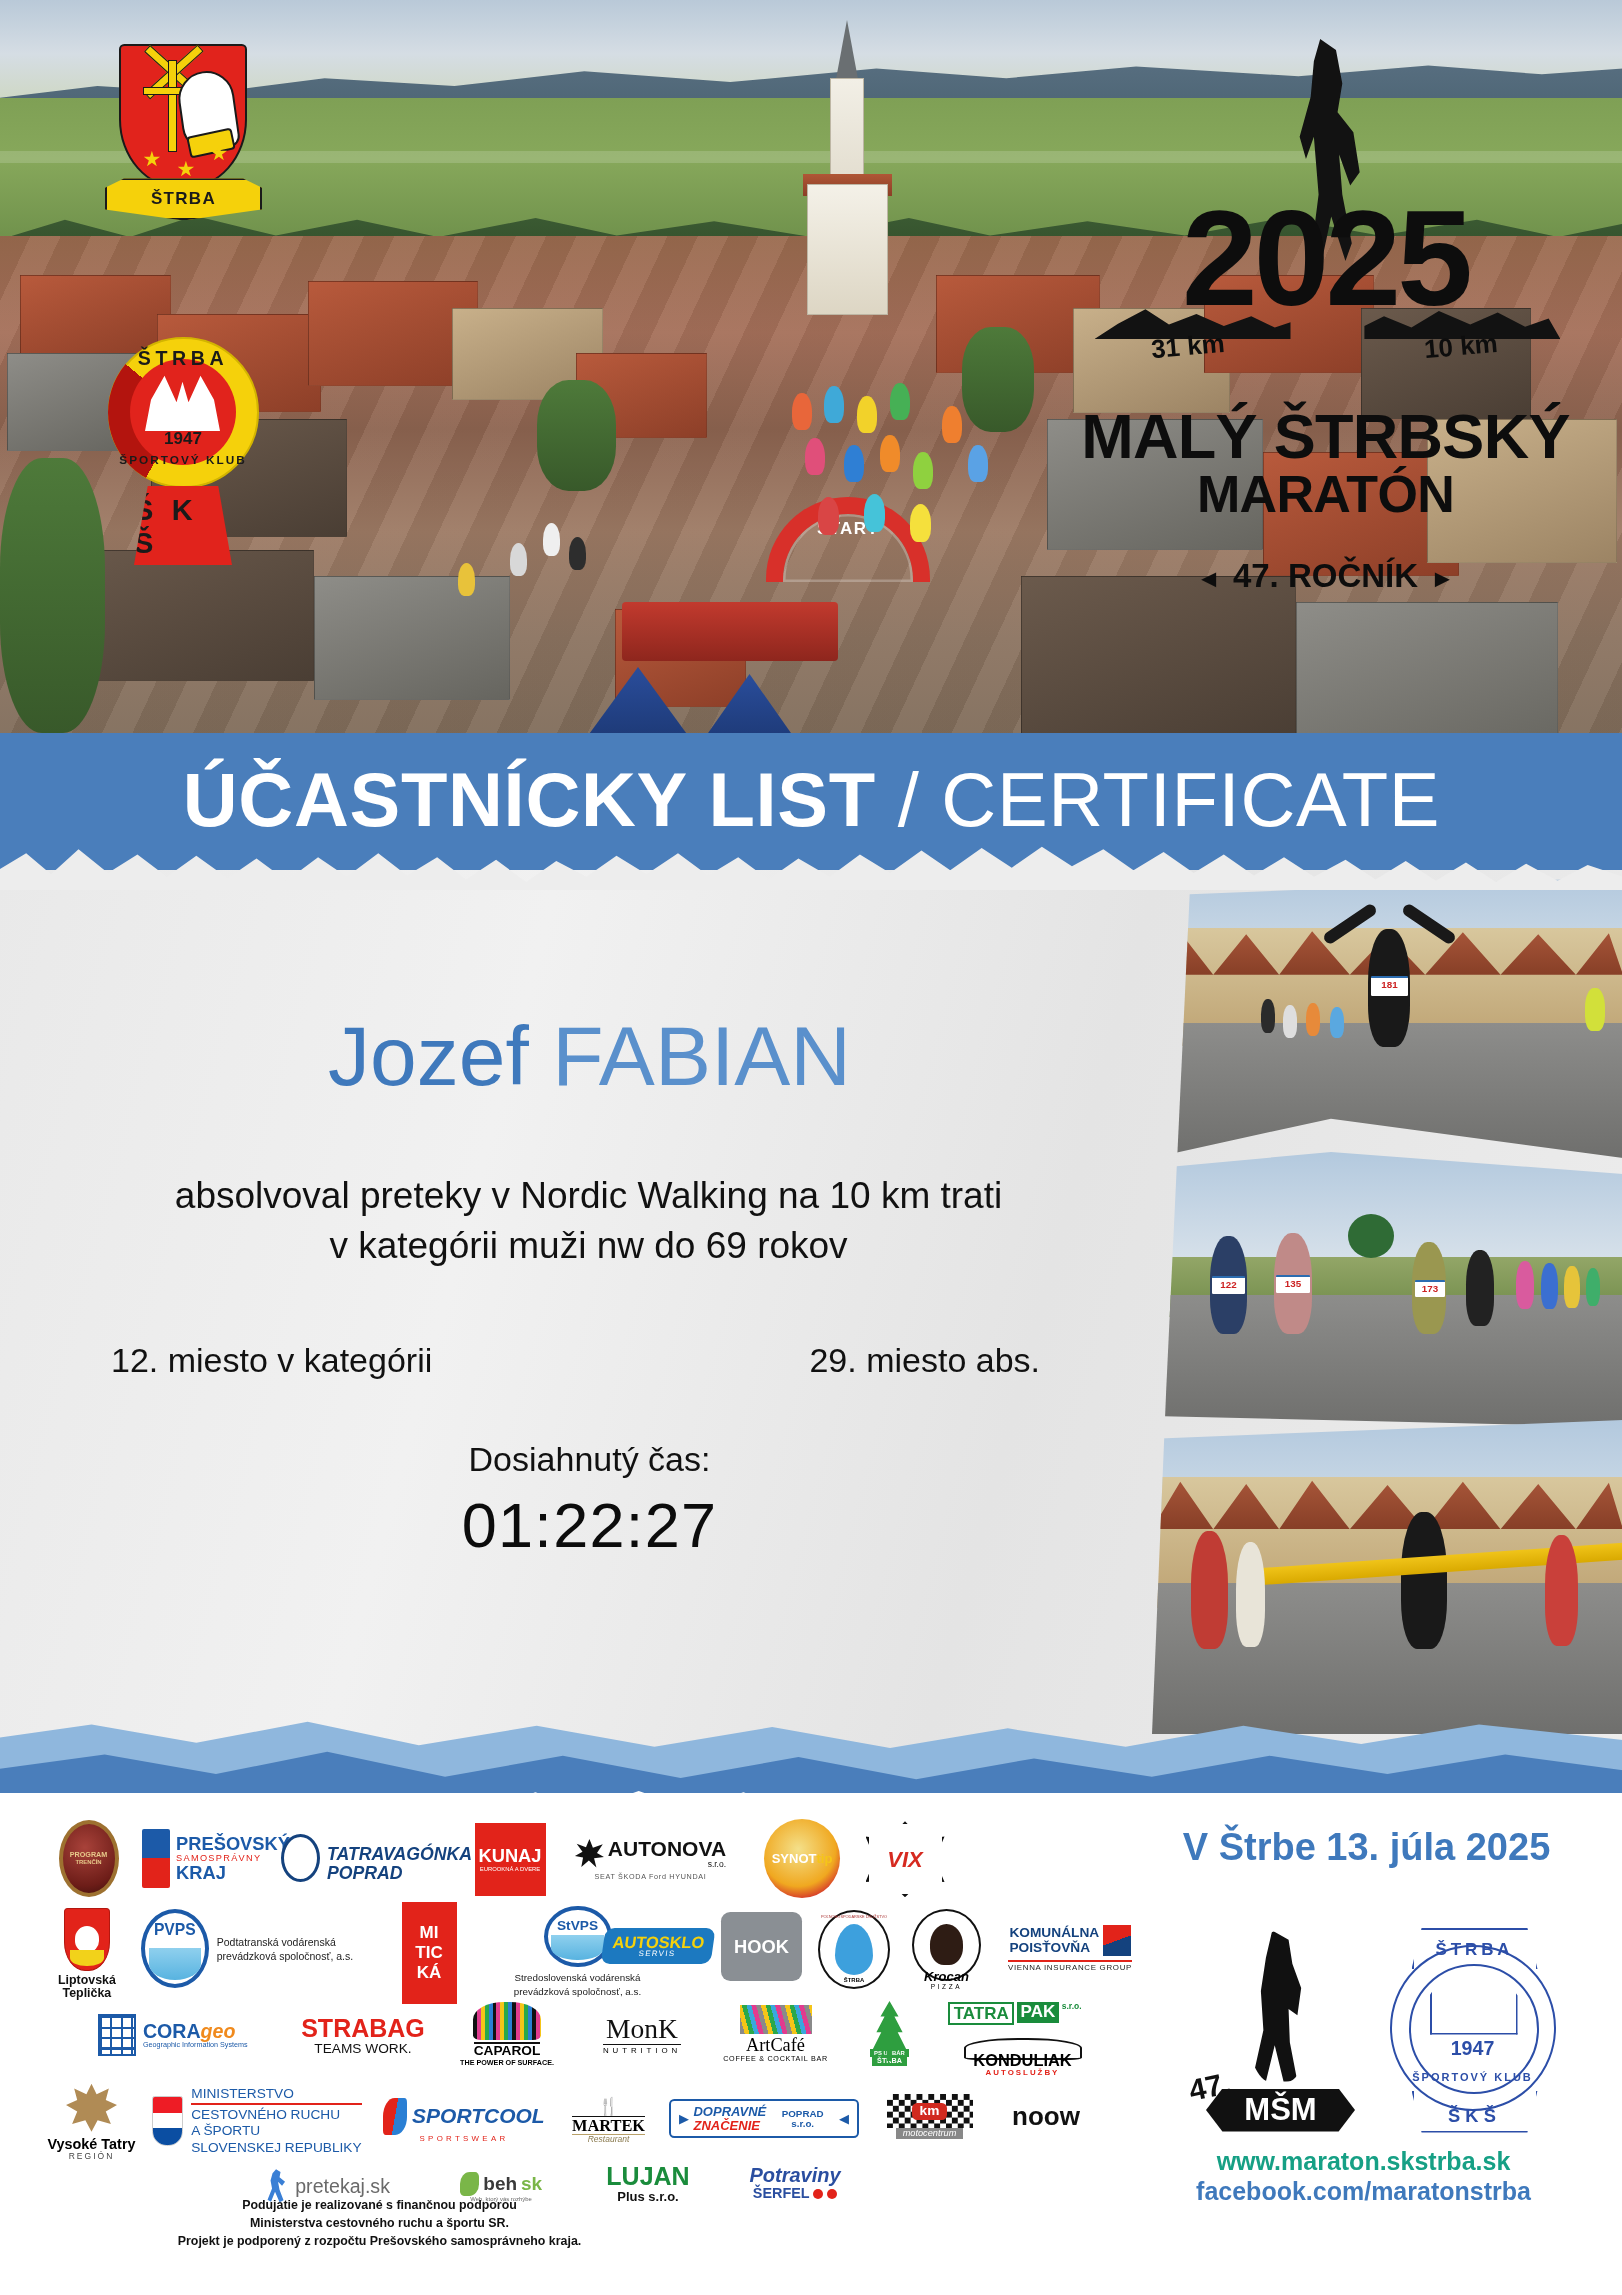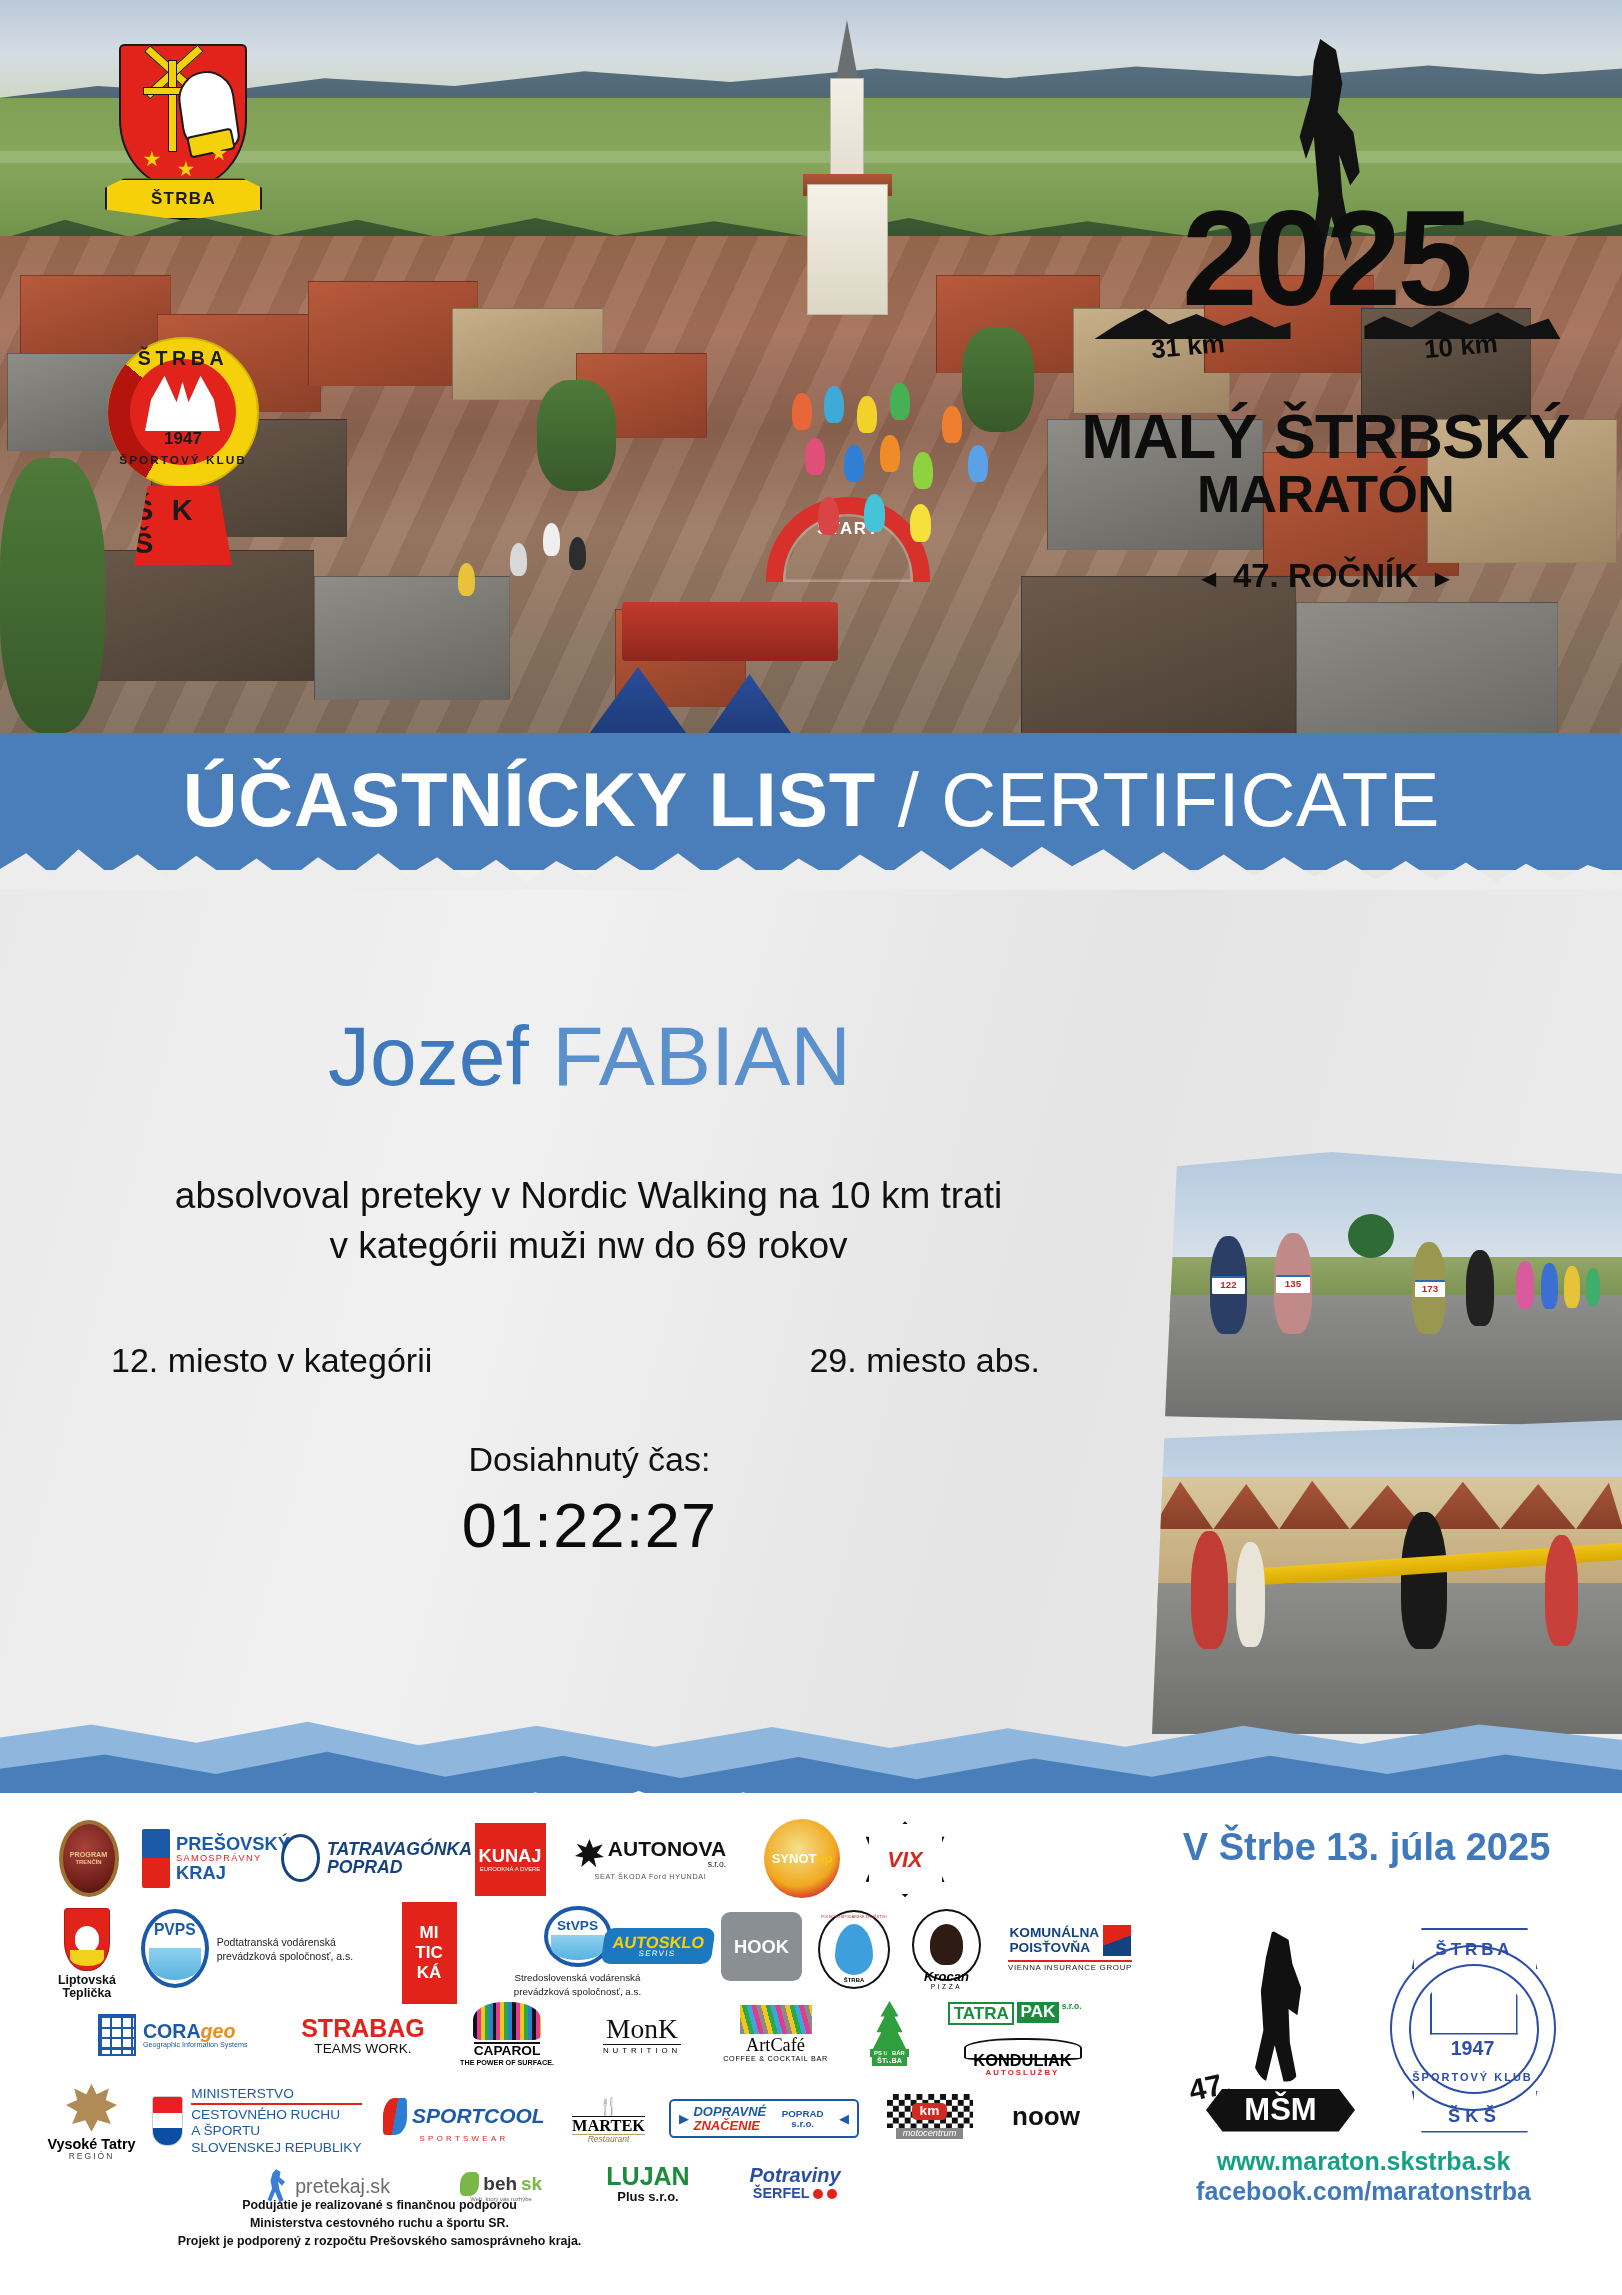--- a/index.html
+++ b/index.html
@@ -583,20 +583,34 @@
   <div class="places">
     <div class="p-cat">12. miesto v kategórii</div>
     <div class="p-abs">29. miesto abs.</div>
   </div>
 
   <div class="time-label">Dosiahnutý čas:</div>
   <div class="time-value">01:22:27</div>
 
   <div class="collage">
 
+    <div class="ph ph1">
+      <div class="p-sky"></div>
+        <div class="p-houses"></div>
+        <div class="p-road"></div>
+      <div class="runner-fig" style="left:216px; top:52px; width:42px; height:118px;"></div>
+      <div class="runner-fig" style="left:168px; top:41px; width:60px; height:11.8px; transform:rotate(-34deg); border-radius:5.9px;"></div>
+      <div class="runner-fig" style="left:247px; top:41px; width:60px; height:11.8px; transform:rotate(34deg); border-radius:5.9px;"></div>
+      <div class="bib" style="left:219px; top:99px; width:37px; height:19.6px;">181</div>
+      <div class="runner-fig" style="left:109px; top:122px; width:14.4px; height:34px; background:#2b2b2b;"></div>
+      <div class="runner-fig" style="left:131px; top:128px; width:14.4px; height:33px; background:#dedede;"></div>
+      <div class="runner-fig" style="left:154px; top:126px; width:14.4px; height:33px; background:#e78a3a;"></div>
+      <div class="runner-fig" style="left:178px; top:130px; width:14.4px; height:31px; background:#5aa8e0;"></div>
+      <div class="runner-fig" style="left:433px; top:111px; width:19.6px; height:43px; background:#d2e03a;"></div>
+    </div>
 
     <div class="ph ph2">
       <div class="p-sky"></div>
         <div class="p-grass"></div>
         <div class="p-road"></div>
       <div class="runner-fig" style="left:58px; top:84px; width:37px; height:98px; background:#2b3f66;"></div>
       <div class="bib" style="left:60px; top:124px; width:33px; height:18.3px;">122</div>
       <div class="runner-fig" style="left:122px; top:81px; width:38px; height:101px; background:#c08a88;"></div>
       <div class="bib" style="left:124px; top:123px; width:34px; height:18.3px;">135</div>
       <div class="runner-fig" style="left:260px; top:90px; width:34px; height:92px; background:#9a9750;"></div>
@@ -643,21 +657,21 @@
           <div style="width:27.5px;height:59px;background:linear-gradient(#1c5aa8 50%,#e2231a 50%);border-radius:2px"></div>
           <div style="text-align:left">
             <div style="color:#1c5aa8;font-weight:bold;font-size:18.3px">PREŠOVSKÝ</div>
             <div style="color:#e2231a;font-size:9.2px;letter-spacing:1.3px">SAMOSPRÁVNY</div>
             <div style="color:#1c5aa8;font-weight:bold;font-size:18.3px">KRAJ</div>
           </div>
         </div>
       </div>
 
       <div class="logo" style="left:262px; top:21px; width:157px; height:69px;">
-        <div style="display:flex;align-items:center;gap:7px">
+        <div style="display:flex;align-items:flex-end;gap:7px">
           <div style="width:39px;height:48px;border:3.9px solid #14427e;border-radius:50%"></div>
           <div style="text-align:left;color:#14427e;font-weight:bold;font-style:italic;font-size:17.7px;line-height:1.05">
             <div>TATRAVAGÓNKA</div>
             <div>POPRAD</div>
           </div>
         </div>
       </div>
 
       <div class="logo" style="left:432px; top:18.3px; width:84px; height:76px;">
         <div class="red-box" style="width:71px;height:73px;">

